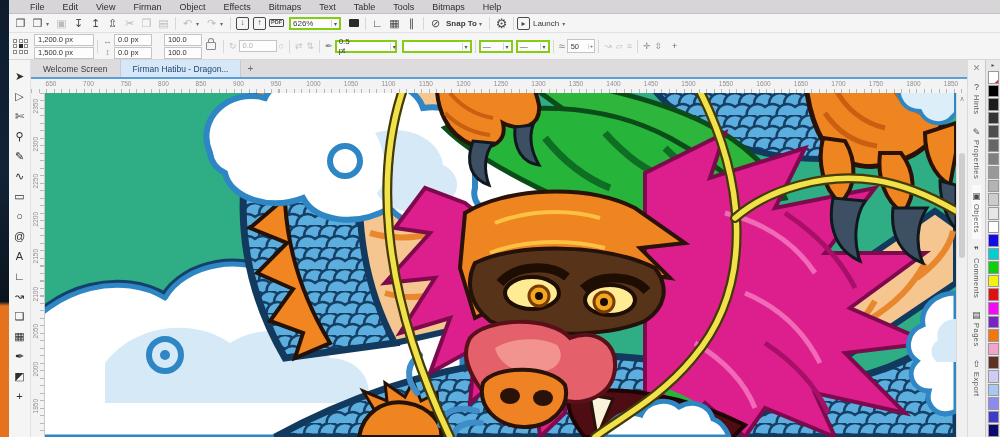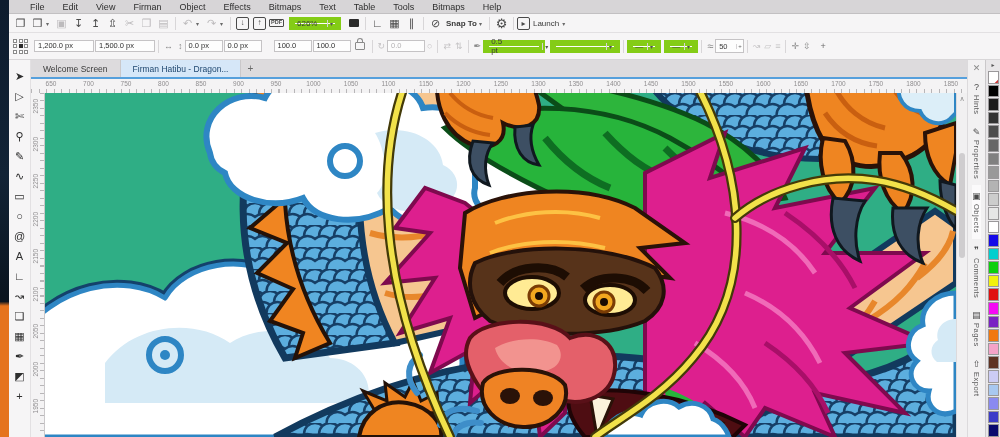--- a/index.html
+++ b/index.html
@@ -13,33 +13,33 @@
   #menubar{position:absolute;left:9px;right:0;top:0;height:14px;background:#d7d5d7;
     display:flex;align-items:center;gap:0;font-size:9px;border-bottom:1px solid #c2c0c2;padding-left:12px;box-sizing:border-box;}
   .menu-item{padding:0 9px;cursor:default;white-space:nowrap;color:#2e2e2e;}
   
   #toolbar{position:absolute;left:9px;right:0;top:14px;height:19px;background:#f6f5f6;
     display:flex;align-items:center;font-size:11px;border-bottom:1px solid #e2e0e2;padding-left:3px;box-sizing:border-box;}
   .tb-btn{width:17px;height:15px;display:flex;align-items:center;justify-content:center;color:#4a4a4a;font-size:11px;line-height:1;}
   .tb-btn.gray{color:#bdbbbd;}
   .tb-caret{font-size:6px;color:#6a6a6a;width:7px;}
   .tb-sep{width:1px;height:13px;background:#d8d6d8;margin:0 3px;}
-  .combo{display:flex;align-items:center;background:#fdfdfd;border:6px solid #84cc16;height:13px;font-size:8px;padding:0 2px;box-sizing:border-box;}
+  .combo{display:flex;align-items:center;background:#fdfdfd;border:2px solid #84cc16;height:13px;font-size:8px;padding:0 2px;box-sizing:border-box;}
   .combo .arrow{margin-left:auto;font-size:6px;color:#555;border-left:1px solid #d5d3d5;padding-left:2px;}
   .boxed{border:1.4px solid #4a4a4a;width:11px;height:11px;display:flex;align-items:center;justify-content:center;font-size:8px;border-radius:2px;color:#4a4a4a;}
   .pdf-ic{font-size:5.5px;font-weight:bold;border:1px solid #4a4a4a;padding:0 1px;border-radius:1px;color:#4a4a4a;}
   .label-sm{font-size:8px;color:#3a3a3a;}
   .fullscreen-ic{width:10px;height:8px;background:#2b2b2b;border-radius:1px;}
   
   #propbar{position:absolute;left:9px;right:0;top:33px;height:27px;background:#f6f5f6;
     display:flex;align-items:center;border-bottom:1px solid #d8d6d8;padding-left:4px;box-sizing:border-box;font-size:8px;}
   .anchor-grid{display:grid;grid-template-columns:repeat(3,4px);grid-gap:1.5px;margin-right:6px;}
   .anchor-grid i{width:4px;height:4px;border:1px solid #8a8a8a;box-sizing:border-box;background:#fff;}
   .anchor-grid i.c{background:#2b2b2b;border-color:#2b2b2b;}
-  .stack{display:flex;flex-direction:row;gap:1px;}
+  .stack{display:flex;flex-direction:column;gap:1px;}
   .field{background:#fdfdfd;border:1px solid #c5c3c5;height:10px;line-height:10px;font-size:7.5px;padding:0 3px;min-width:52px;color:#2e2e2e;}
   .field.sm{min-width:30px;}
   .pb-ic{color:#8a8a8a;font-size:9px;margin:0 2px;}
   .pb-ic.gray{color:#c5c3c5;}
   .lock-ic{width:8px;height:6px;border:1.3px solid #8a8a8a;border-radius:1px;position:relative;margin:0 4px;}
   .lock-ic:before{content:"";position:absolute;left:1px;top:-5px;width:4px;height:4px;border:1.3px solid #8a8a8a;border-bottom:none;border-radius:3px 3px 0 0;}
   .spinner{display:flex;align-items:center;border:1px solid #c5c3c5;background:#fdfdfd;height:12px;}
   .spinner .val{font-size:7.5px;padding:0 3px;min-width:14px;}
   .spinner .btns{border-left:1px solid #d5d3d5;font-size:6px;color:#666;padding:0 1px;display:flex;flex-direction:column;line-height:5px;}
   

